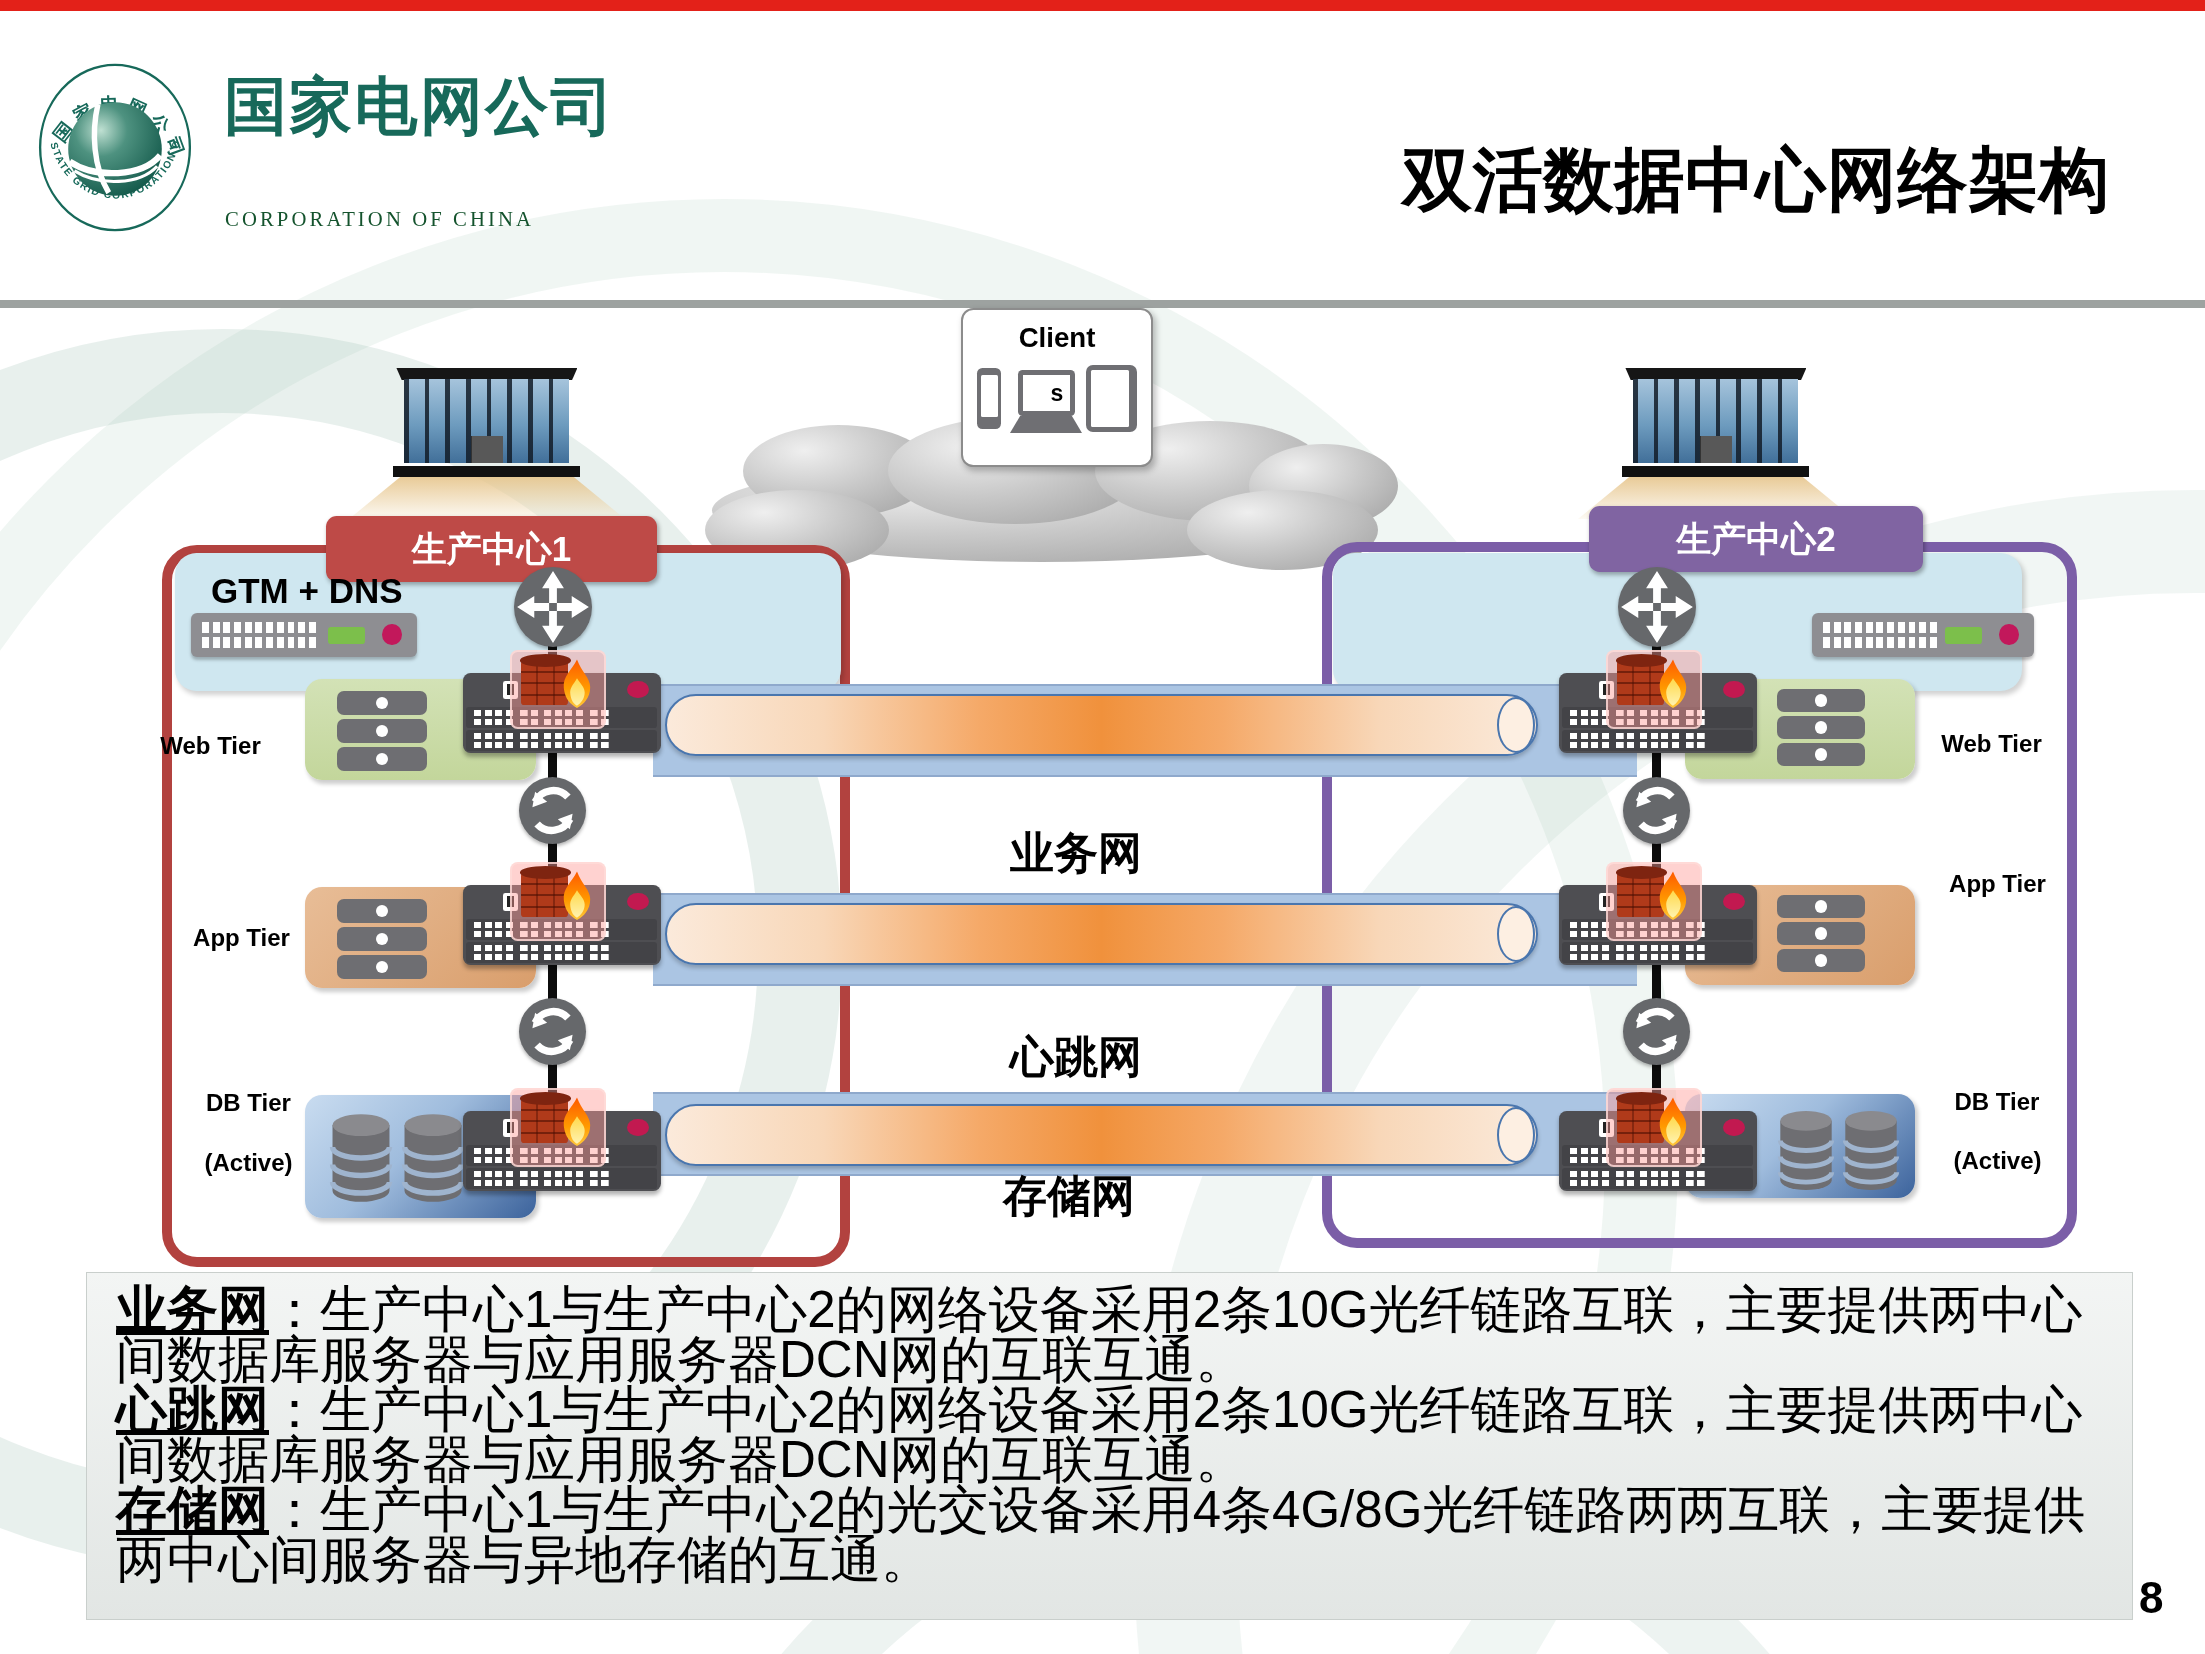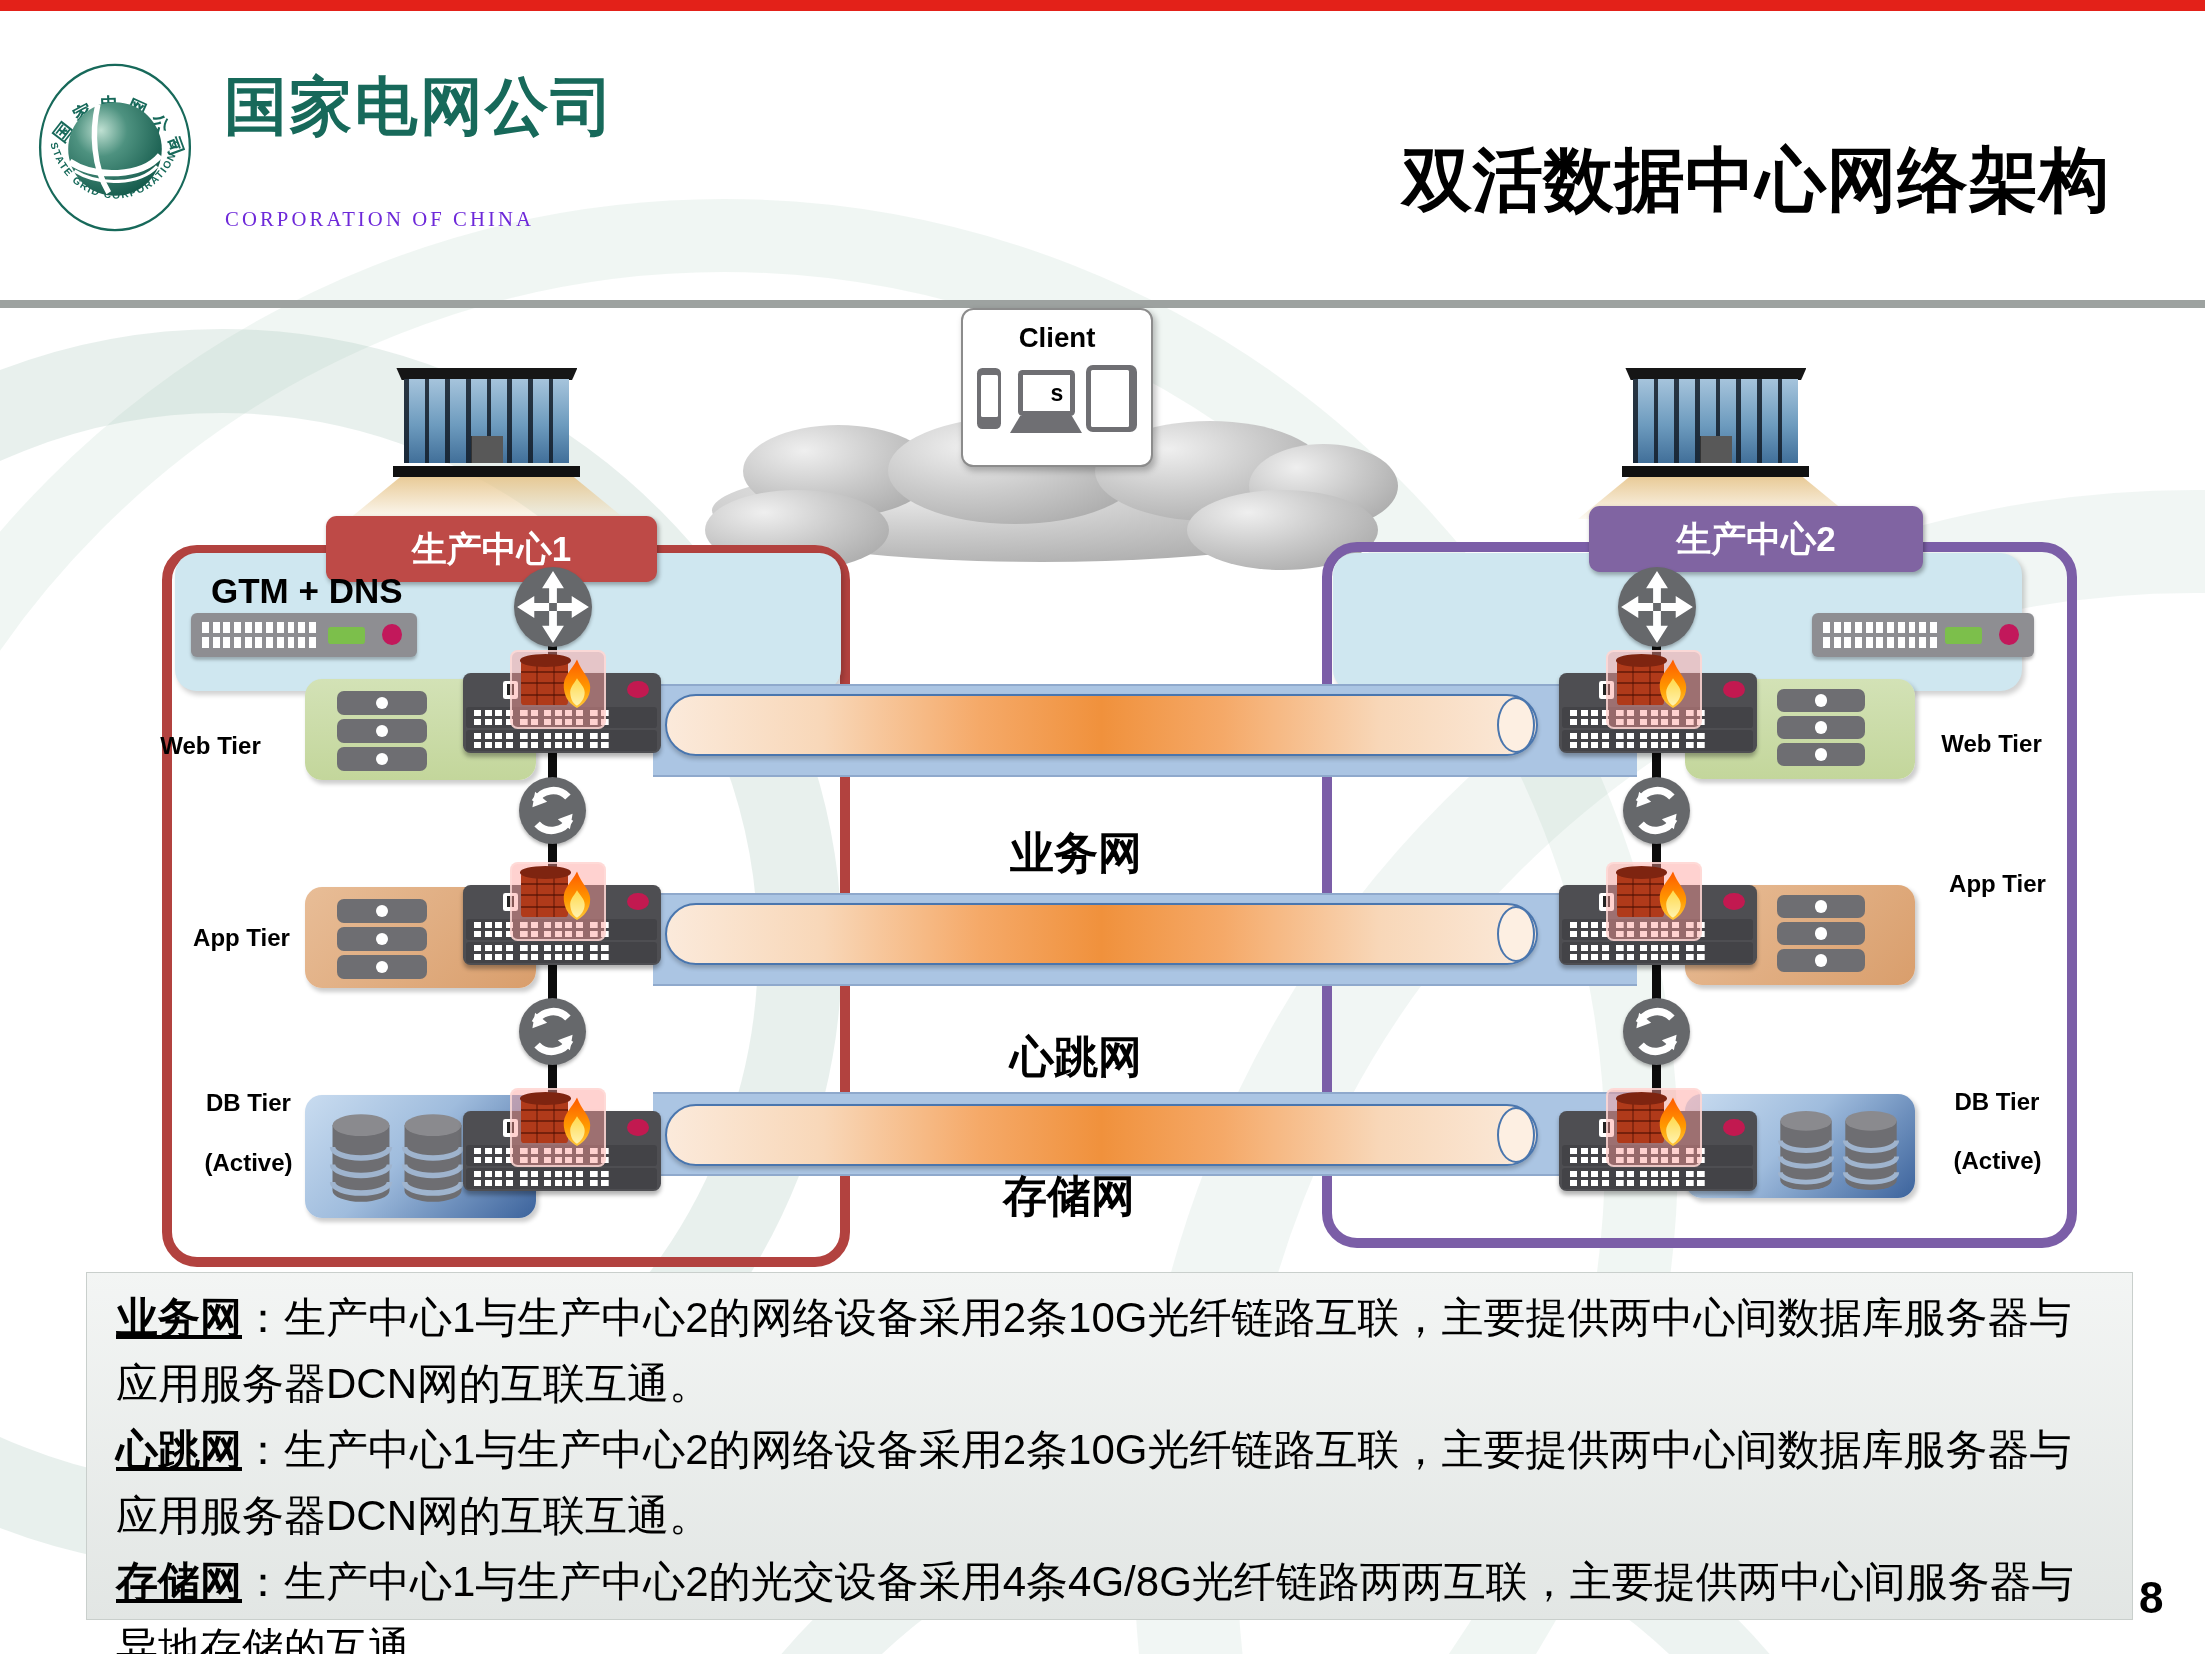--- a/index.html
+++ b/index.html
@@ -10,21 +10,21 @@
   .swirl{position:absolute;border-radius:50%;pointer-events:none;z-index:0;}
   .sw1{left:-398px;top:329px;width:1072px;height:1072px;border:84px solid rgba(164,196,183,.25);}
   .sw2{left:-230px;top:199px;width:1762px;height:1762px;border:73px solid rgba(164,196,183,.16);}
   .sw3{left:1134px;top:490px;width:1915px;height:1915px;border:103px solid rgba(164,196,183,.15);}
   .sw4{left:628px;top:1425px;width:1149px;height:1149px;border:73px solid rgba(164,196,183,.2);}
   
   .topbar{left:0;top:0;width:2205px;height:10.7px;background:#E32119;z-index:3;}
   .divider{left:0;top:300px;width:2205px;height:7.7px;background:#9DA2A0;z-index:1;}
   .logo-zh{left:224px;top:64px;font-size:63px;font-weight:900;color:#17695A;letter-spacing:2.3px;z-index:3;}
   .logo-en{left:224px;top:135px;font-size:63px;font-weight:700;font-family:"Liberation Serif","DejaVu Serif",serif;color:#17695A;letter-spacing:0.8px;z-index:3;}
-  .logo-sub{left:225px;top:208px;font-size:20.7px;font-family:"Liberation Serif","DejaVu Serif",serif;color:#6d28d9;letter-spacing:3.1px;z-index:3;}
+  .logo-sub{left:225px;top:208px;font-size:20.7px;font-family:"Liberation Serif","DejaVu Serif",serif;color:#14532d;letter-spacing:3.1px;z-index:3;}
   .title{left:1402px;top:134px;width:766px;text-align:left;font-size:70px;font-weight:900;letter-spacing:0.8px;z-index:3;}
   
   .client{left:961px;top:308px;width:188px;height:155px;background:#fff;border:2.3px solid #8c8c8c;
           border-radius:12.3px;box-shadow:2.3px 3.1px 6.1px rgba(0,0,0,.25);z-index:4;}
   .client-t{position:absolute;left:0;top:12.3px;width:100%;text-align:center;font-size:27.6px;font-weight:bold;}
   .client-s{position:absolute;left:0;top:70px;width:100%;text-align:center;font-size:23px;font-weight:bold;z-index:2;}
   .dev{position:absolute;background:#6F6F73;}
   .phone{left:13.8px;top:58px;width:24.5px;height:61px;border-radius:5.4px;}
   .phone:after{content:"";position:absolute;left:3.8px;top:6.9px;right:3.8px;bottom:12.3px;background:#fff;border-radius:1.5px;}
   .laptop{left:55px;top:60px;width:57px;height:46px;border-radius:4.6px;}
@@ -95,21 +95,21 @@
   .fw{position:absolute;left:47px;top:-23px;width:92px;height:75px;background:rgba(255,155,150,.45);
       border:2.3px solid rgba(255,220,218,.8);border-radius:7.7px;z-index:8;}
   .fw-brick{position:absolute;left:9.2px;top:9.2px;width:47px;height:44px;background:#B03A1A;border-radius:3.1px;
       background-image:repeating-linear-gradient(0deg,rgba(0,0,0,0) 0 9.2px,rgba(70,12,0,.55) 9.2px 11.5px),
                        repeating-linear-gradient(90deg,rgba(0,0,0,0) 0 14.6px,rgba(70,12,0,.4) 14.6px 17px);}
   .fw-brick:before{content:"";position:absolute;left:-1.5px;top:-6.9px;width:51px;height:12.3px;background:#7E2410;border-radius:50%;}
   .fw-flame{position:absolute;left:43px;top:4.6px;width:44px;height:60px;}
   
   .notes{left:86px;top:1272px;width:2047px;height:348px;z-index:1;box-sizing:border-box;
          background:linear-gradient(180deg,#F3F5F4,#E2E6E4);border:1.5px solid #C9CFCC;padding:12.3px 29px 0 29px;}
-  .notes p{margin:0;font-size:42px;line-height:66px;}
+  .notes p{margin:0;font-size:51px;line-height:50px;}
   .lead{font-weight:bold;text-decoration:underline;}
   .pagenum{left:2139px;top:1573px;font-size:44px;font-weight:bold;z-index:3;}
   .emblem{left:37px;top:61px;width:156px;height:173px;z-index:3;}
 </style>
 </head>
 <body>
 
 <svg width="0" height="0" style="position:absolute">
   <defs>
     <radialGradient id="sgrad" cx="35%" cy="30%" r="80%">

